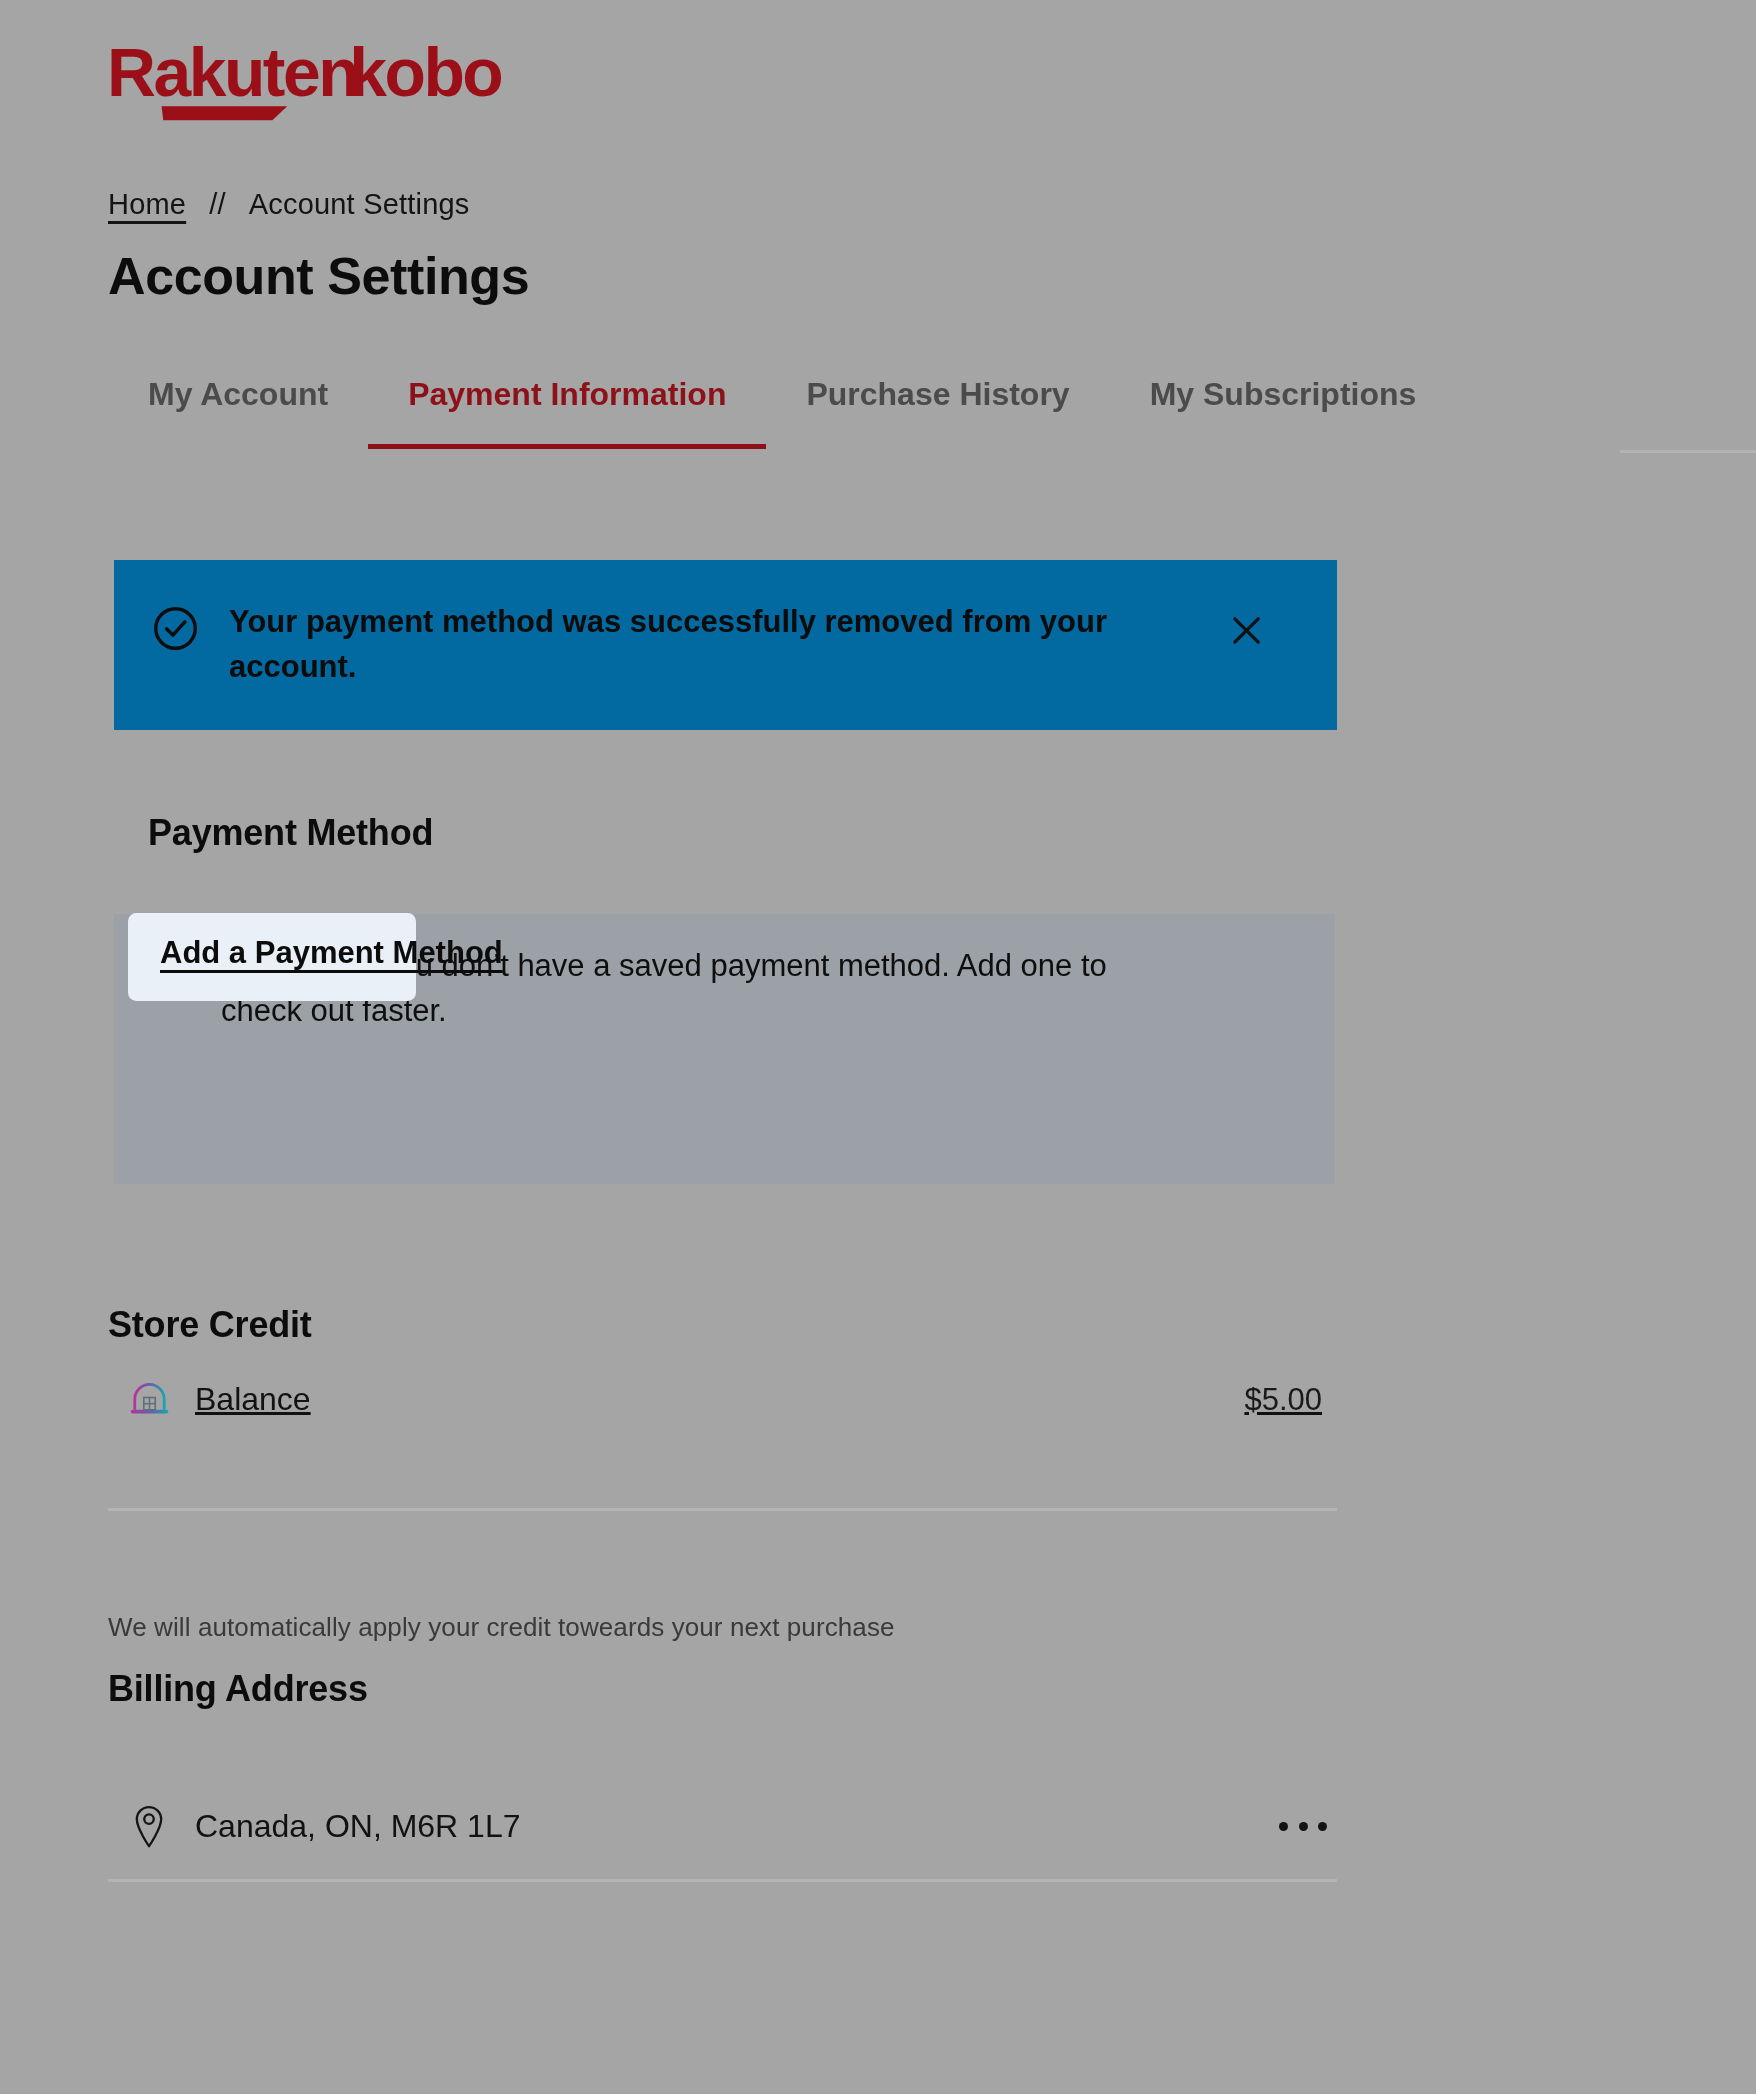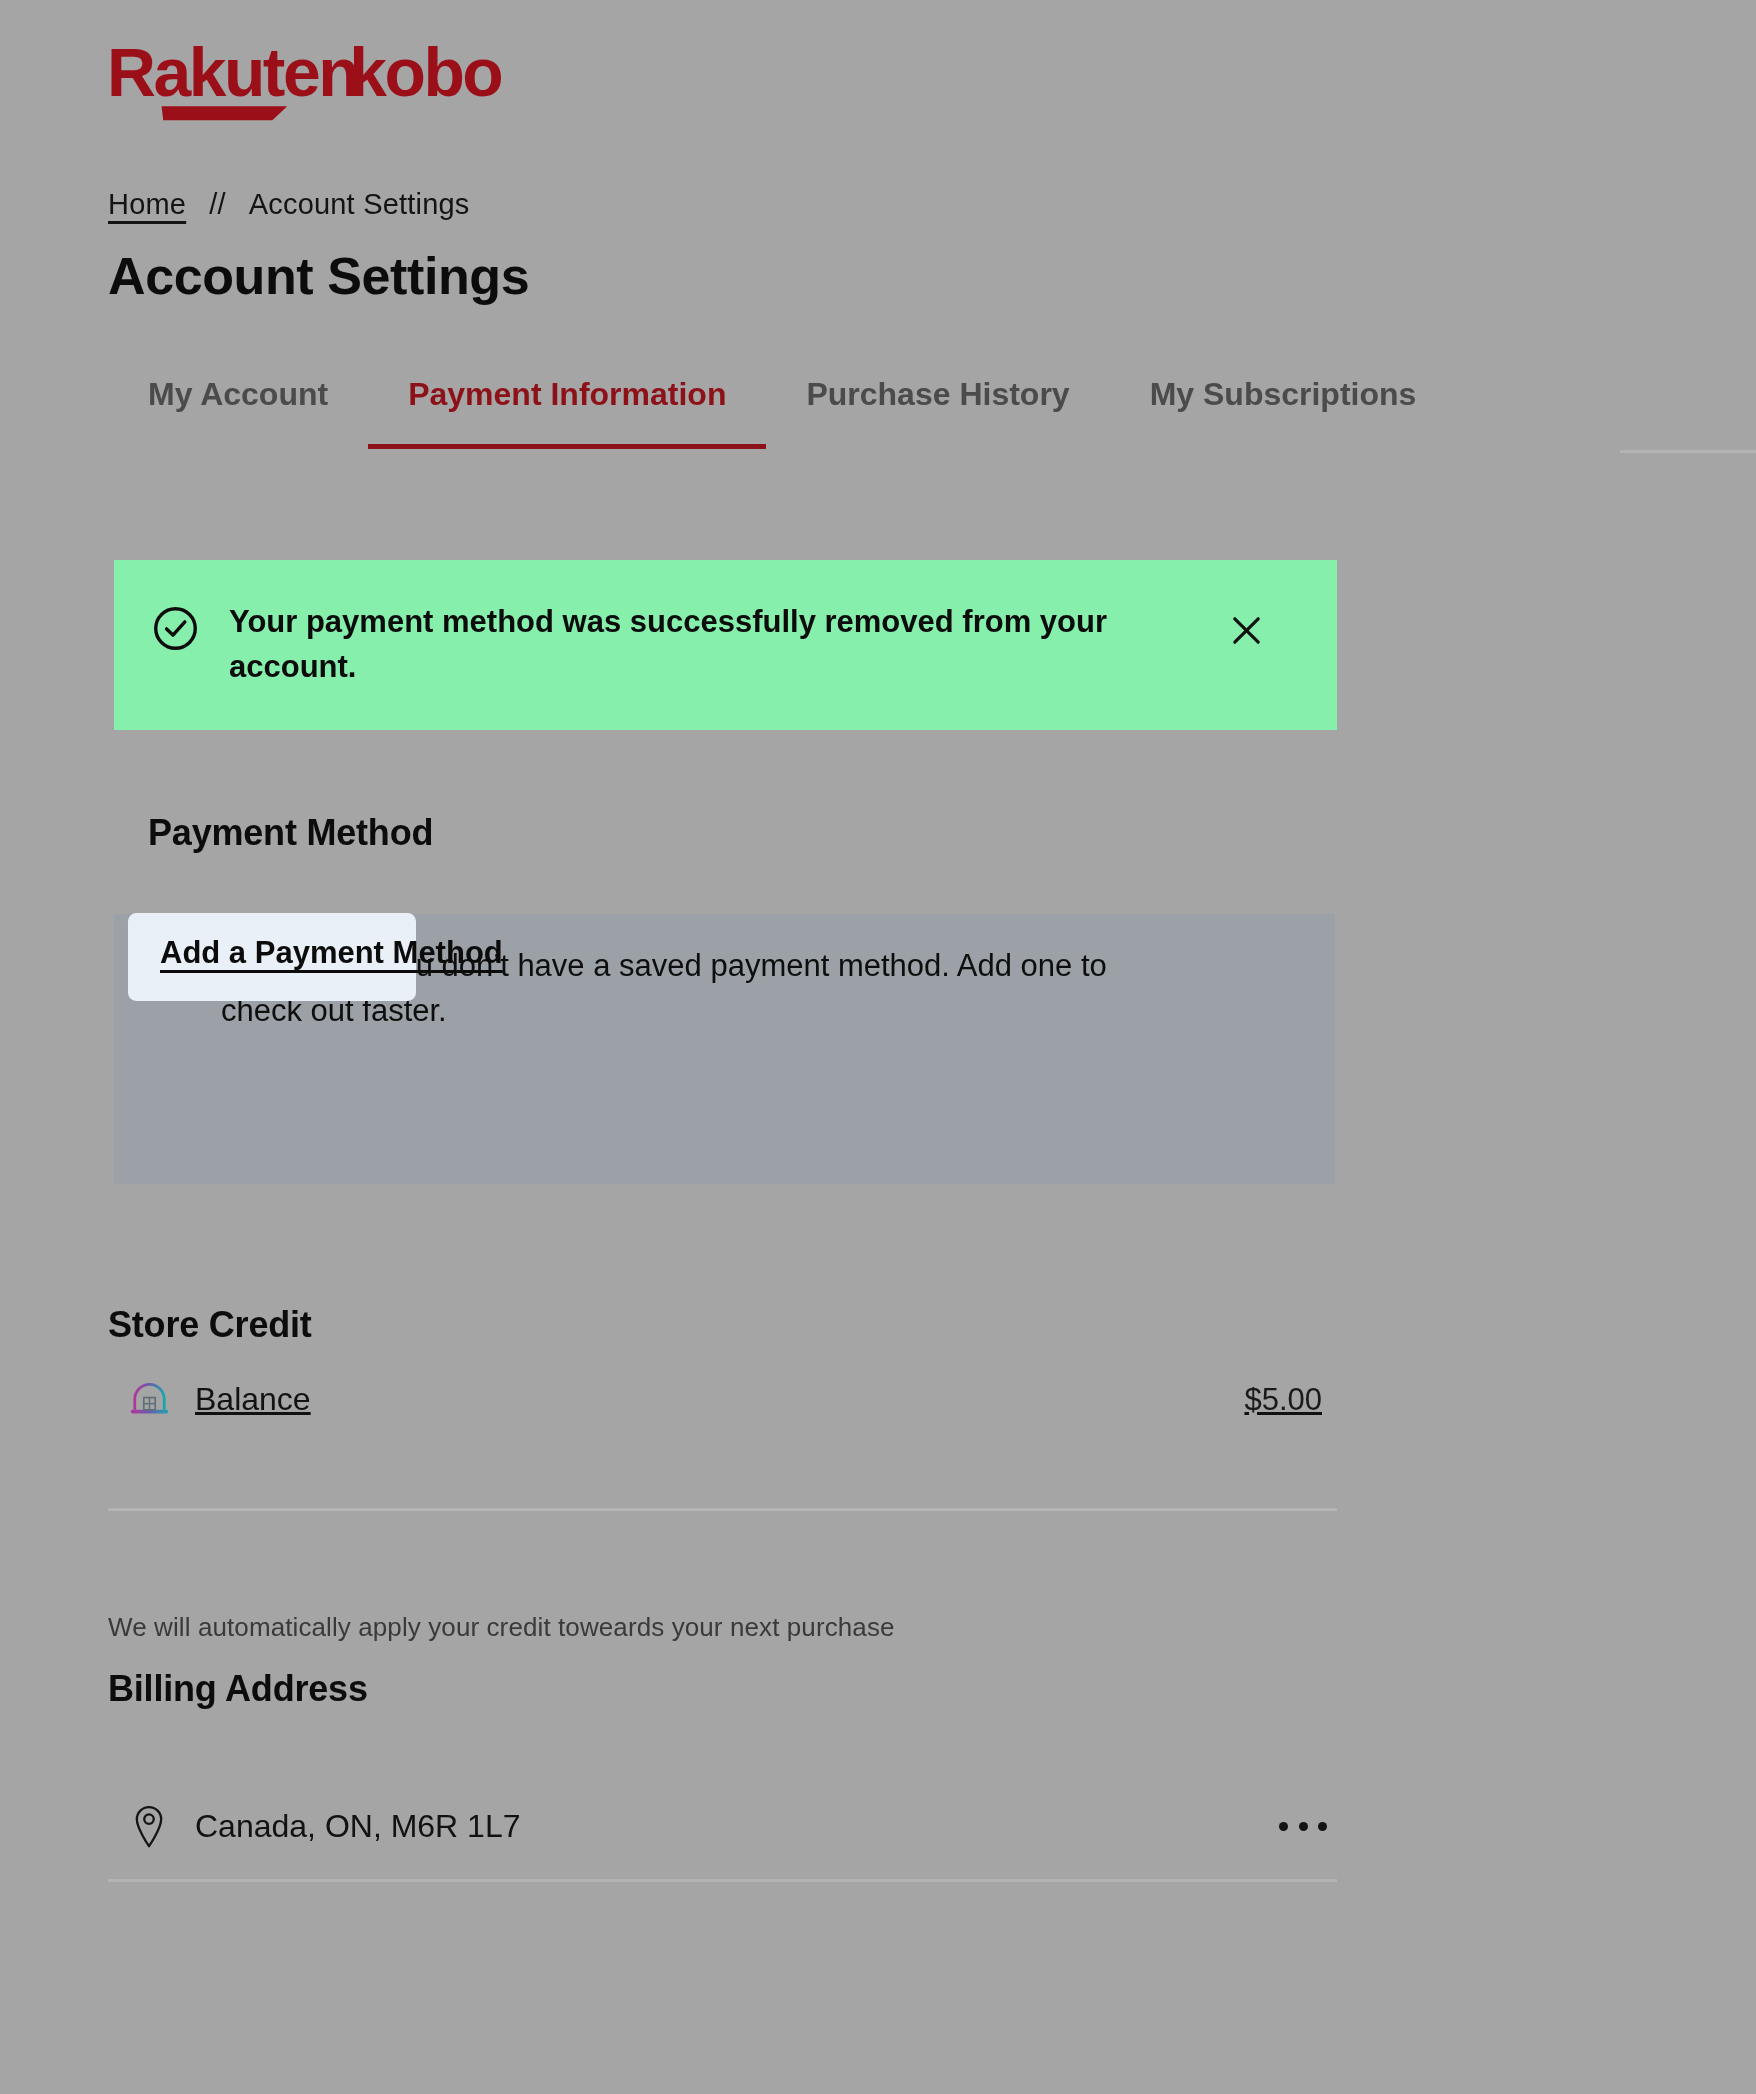--- a/index.html
+++ b/index.html
@@ -114,21 +114,21 @@
     background: #b3b3b3;
   }
 
   
   .banner {
     position: absolute;
     left: 114px;
     top: 560px;
     width: 1223px;
     min-height: 165px;
-    background: #86efac;
+    background: #0369a1;
     display: flex;
     align-items: flex-start;
     padding: 40px 33px 40px 36px;
   }
   .banner-icon {
     flex: 0 0 auto;
     width: 51px;
     height: 51px;
     margin-right: 28px;
     margin-top: 3.3px;

